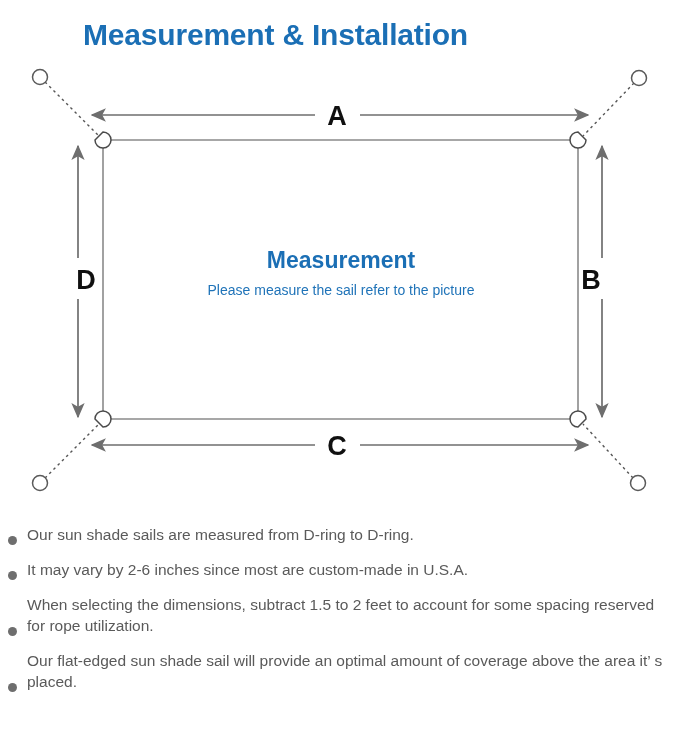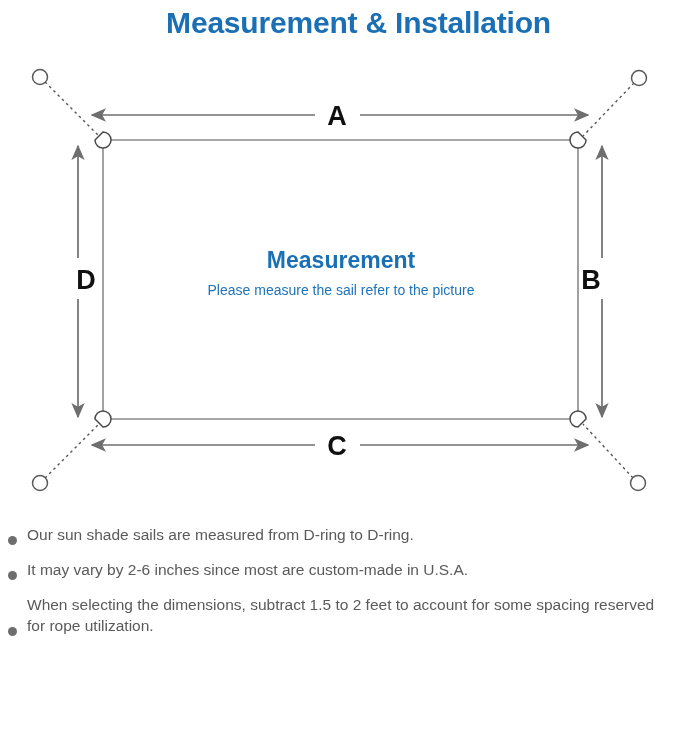--- a/index.html
+++ b/index.html
@@ -13,26 +13,26 @@
     overflow: hidden;
     font-family: "Liberation Sans", sans-serif;
     color: #595959;
     position: relative;
   }
 
   
   #title-bar {
     position: absolute;
     left: 0;
-    top: 0;
+    top: 12px;
     width: 551px;
     height: 46px;
     display: flex;
     align-items: center;
-    justify-content: flex-end;
+    justify-content: center;
   }
   #page-title {
     font-size: 30px;
     font-weight: bold;
     color: #1b6fb5;
     letter-spacing: -0.2px;
     white-space: nowrap;
   }
 
   
@@ -170,13 +170,17 @@
     <span class="note-text">Our sun shade sails are measured from D-ring to D-ring.</span>
   </div>
   <div class="note-row">
     <span class="note-bullet"></span>
     <span class="note-text">It may vary by 2-6 inches since most are custom-made in U.S.A.</span>
   </div>
   <div class="note-row">
     <span class="note-bullet"></span>
     <span class="note-text">When selecting the dimensions, subtract 1.5 to 2 feet to account for some spacing reserved for rope utilization.</span>
   </div>
+  <div class="note-row">
+    <span class="note-bullet"></span>
+    <span class="note-text">Our flat-edged sun shade sail will provide an optimal amount of coverage above the area it’ s placed.</span>
+  </div>
 </div>
 
 </body></html>

